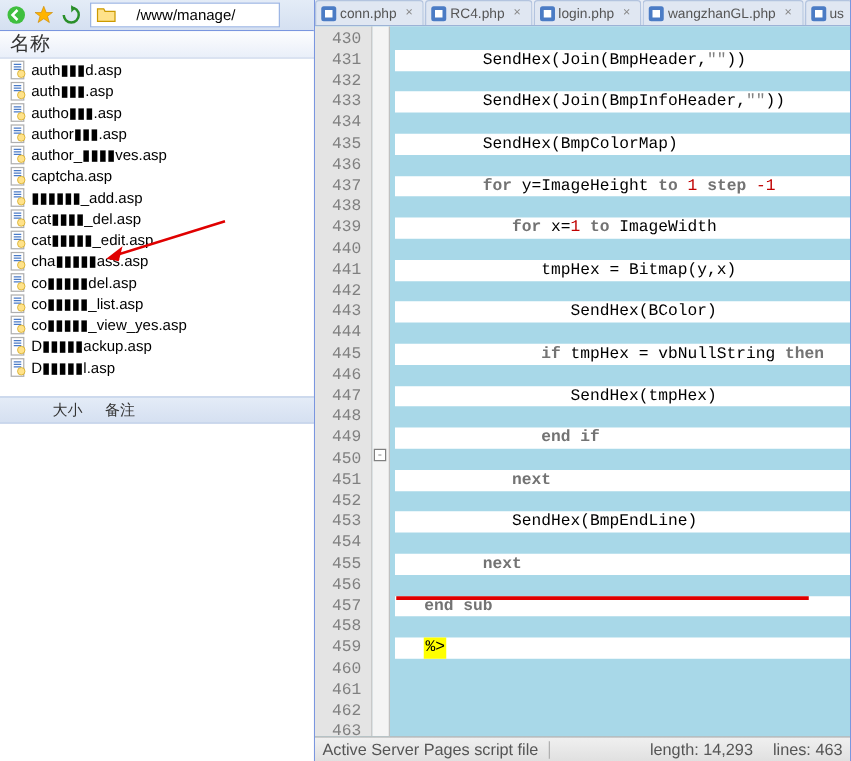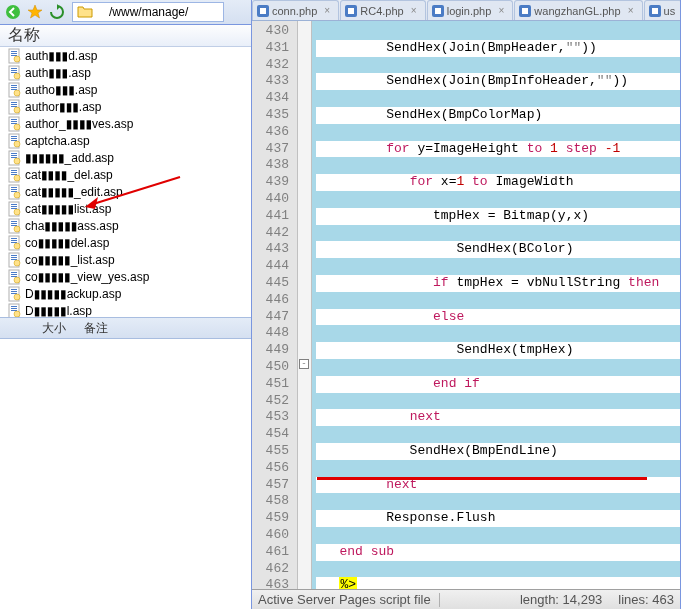--- a/index.html
+++ b/index.html
@@ -25,21 +25,21 @@
 .tab-icon { width: 12px; height: 12px; background: #4b7cc5; border-radius: 2px; position: relative; }
 .tab-icon::before { content: ''; position: absolute; left: 3px; top: 3px; width: 6px; height: 6px; background: #fff; }
 .tab-close { width: 10px; height: 10px; display: flex; align-items: center; justify-content: center; color: #888; font-size: 10px; margin-left: 2px; }
 .editor { flex: 1; display: flex; font-family: "Courier New", monospace; font-size: 13px; overflow: hidden; position: relative; background: #a8d8e8; }
 .gutter { width: 46px; background: #e4e4e4; border-right: 1px solid #c0c0c0; text-align: right; padding-right: 8px; color: #808080; flex-shrink: 0; padding-top: 2px; line-height: 16.8px; }
 .gutter div { height: 16.8px; font-family: Liberation Mono, monospace; }
 .fold-col { width: 14px; background: #f4f4f4; border-right: 1px solid #c0c0c0; flex-shrink: 0; padding-top: 2px; line-height: 16.8px; position: relative; }
 .fold-mark { width: 10px; height: 10px; border: 1px solid #808080; background: #fff; position: absolute; left: 1px; color: #808080; font-size: 9px; line-height: 8px; text-align: center; cursor: pointer; }
 .code { flex: 1; padding-top: 2px; padding-left: 4px; line-height: 16.8px; white-space: pre; overflow: hidden; }
 .code div { height: 16.8px; }
-.kw { color: #be185d; font-weight: normal; }
+.kw { color: #737373; font-weight: bold; }
 .num { color: #c00000; }
 .str { color: #808080; }
 .tag-hl { background: #ffff00; display: inline-block; padding: 0 1px; }
 .plain-bg { background: #fff; display: inline-block; min-width: 100%; }
 .underline-red { position: absolute; height: 3px; background: #e00000; z-index: 5; }
 .statusbar { height: 20px; background: linear-gradient(#f0f0f0, #e0e0e0); border-top: 1px solid #a0a0a0; display: flex; align-items: center; font-size: 13px; color: #555; padding: 0 6px; }
 .statusbar .sep { border-left: 1px solid #b0b0b0; height: 14px; margin: 0 8px; }
 </style>
 </head>
 <body>
@@ -161,30 +161,20 @@
         </div>
         <div class="file-item">
           <svg class="file-icon" viewBox="0 0 16 16">
             <rect x="3" y="1" width="10" height="14" fill="#fff" stroke="#b0b0b0"></rect>
             <rect x="5" y="3" width="6" height="1" fill="#4a7bc8"></rect>
             <rect x="5" y="5" width="6" height="1" fill="#4a7bc8"></rect>
             <rect x="5" y="7" width="6" height="1" fill="#4a7bc8"></rect>
             <circle cx="11" cy="11" r="3" fill="#ffe28a" stroke="#cc9a00" stroke-width="0.5"></circle>
           </svg>
           <span class="file-name">cat▮▮▮▮▮_edit.asp</span>
-        </div>
-        <div class="file-item">
-          <svg class="file-icon" viewBox="0 0 16 16">
-            <rect x="3" y="1" width="10" height="14" fill="#fff" stroke="#b0b0b0"></rect>
-            <rect x="5" y="3" width="6" height="1" fill="#4a7bc8"></rect>
-            <rect x="5" y="5" width="6" height="1" fill="#4a7bc8"></rect>
-            <rect x="5" y="7" width="6" height="1" fill="#4a7bc8"></rect>
-            <circle cx="11" cy="11" r="3" fill="#ffe28a" stroke="#cc9a00" stroke-width="0.5"></circle>
-          </svg>
-          <span class="file-name">cat▮▮▮▮▮list.asp</span>
         </div>
         <div class="file-item">
           <svg class="file-icon" viewBox="0 0 16 16">
             <rect x="3" y="1" width="10" height="14" fill="#fff" stroke="#b0b0b0"></rect>
             <rect x="5" y="3" width="6" height="1" fill="#4a7bc8"></rect>
             <rect x="5" y="5" width="6" height="1" fill="#4a7bc8"></rect>
             <rect x="5" y="7" width="6" height="1" fill="#4a7bc8"></rect>
             <circle cx="11" cy="11" r="3" fill="#ffe28a" stroke="#cc9a00" stroke-width="0.5"></circle>
           </svg>
           <span class="file-name">cha▮▮▮▮▮ass.asp</span>
@@ -317,27 +307,25 @@
       </div>
       <div class="code">
 <div><span class="plain-bg">         SendHex(Join(BmpHeader,<span class="str">""</span>))</span></div>
 <div><span class="plain-bg">         SendHex(Join(BmpInfoHeader,<span class="str">""</span>))</span></div>
 <div><span class="plain-bg">         SendHex(BmpColorMap)</span></div>
 <div><span class="plain-bg">         <span class="kw">for</span> y=ImageHeight <span class="kw">to</span> <span class="num">1</span> <span class="kw">step</span> <span class="num">-1</span></span></div>
 <div><span class="plain-bg">            <span class="kw">for</span> x=<span class="num">1</span> <span class="kw">to</span> ImageWidth</span></div>
 <div><span class="plain-bg">               tmpHex = Bitmap(y,x)</span></div>
 <div><span class="plain-bg">                  SendHex(BColor)</span></div>
 <div><span class="plain-bg">               <span class="kw">if</span> tmpHex = vbNullString <span class="kw">then</span></span></div>
-<div><span class="plain-bg">               <span class="kw">else</span></span></div>
 <div><span class="plain-bg">                  SendHex(tmpHex)</span></div>
 <div><span class="plain-bg">               <span class="kw">end</span> <span class="kw">if</span></span></div>
 <div><span class="plain-bg">            <span class="kw">next</span></span></div>
 <div><span class="plain-bg">            SendHex(BmpEndLine)</span></div>
 <div><span class="plain-bg">         <span class="kw">next</span></span></div>
-<div><span class="plain-bg">         Response.Flush</span></div>
 <div><span class="plain-bg">   <span class="kw">end</span> <span class="kw">sub</span></span></div>
 <div><span class="plain-bg">   <span class="tag-hl">%&gt;</span></span></div>
 
 
 
 
 
 
 
 

